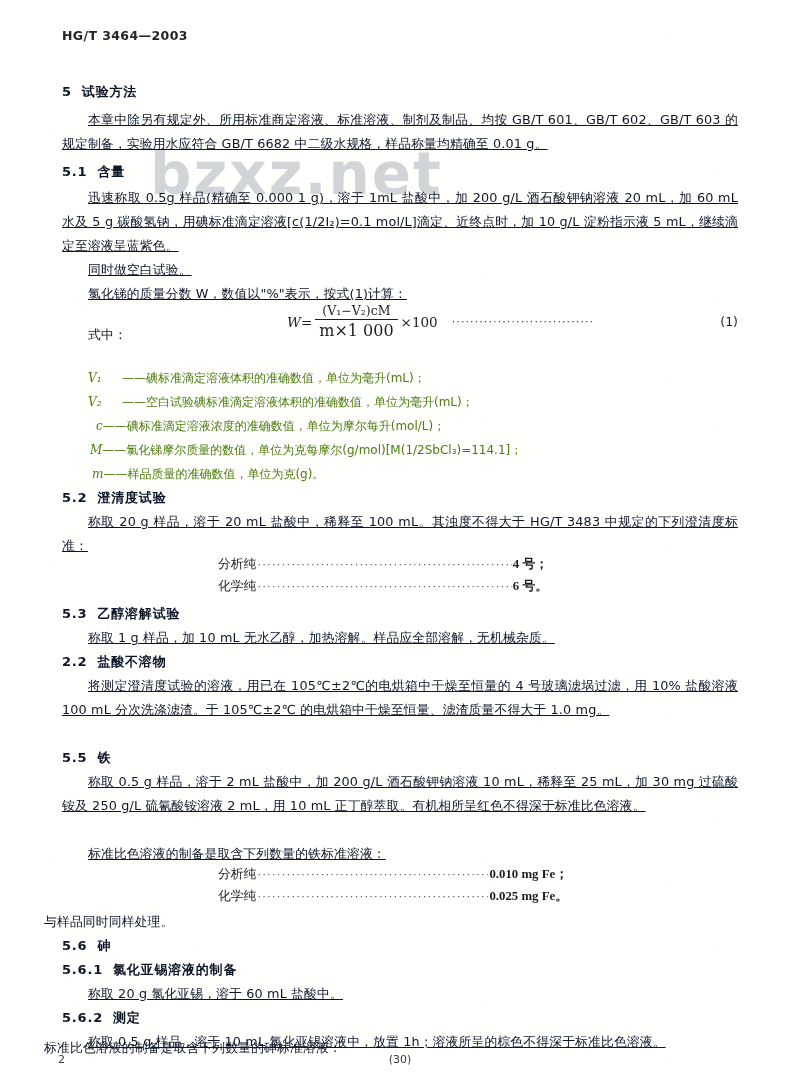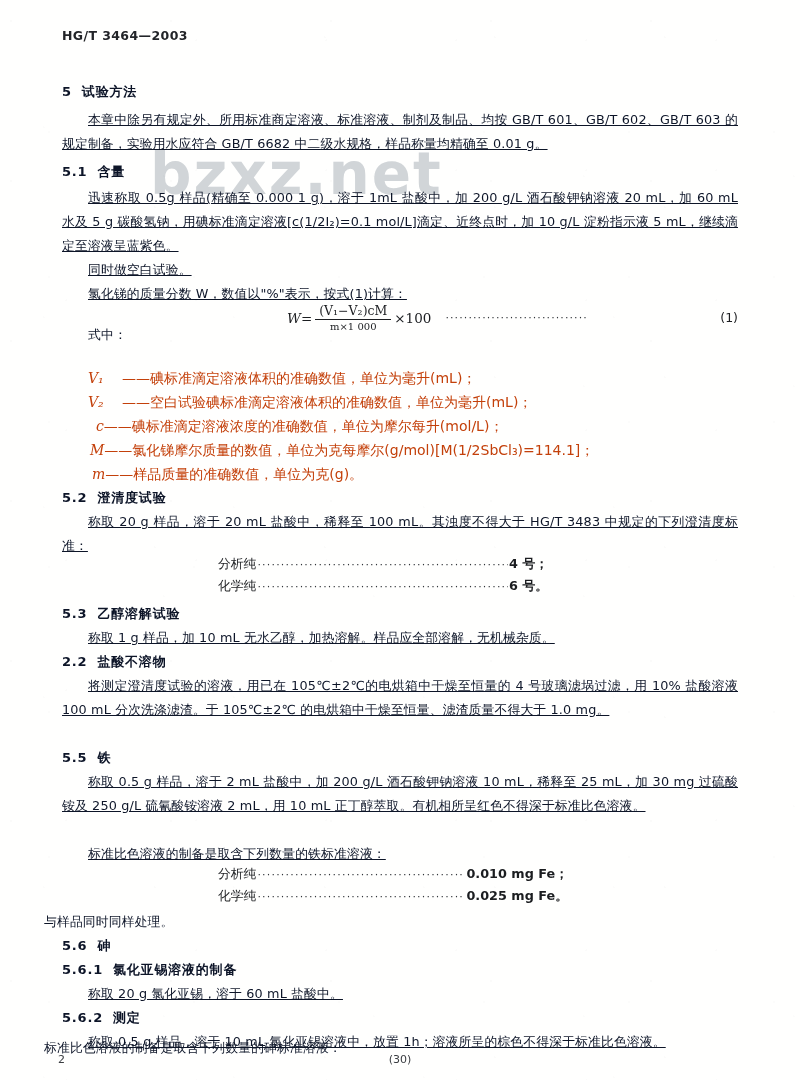--- a/index.html
+++ b/index.html
@@ -83,36 +83,37 @@
     text-decoration: underline;
   }
   .noind { text-indent: 0; }
   .leader-row {
     position: absolute;
     display: flex;
     align-items: baseline;
     font-size: 12.8px;
     color: #1d1f22;
     white-space: nowrap;
+    font-family: Liberation Serif, serif;
   }
   .leader-row .lbl { flex: 0 0 auto; }
   .leader-row .dots {
     flex: 1 1 auto;
     overflow: hidden;
     margin: 0 1px;
     letter-spacing: 1.2px;
     font-size: 11px;
     color: #33363a;
   }
   .leader-row .val { flex: 0 0 auto; font-weight: bold; }
   .vardef {
     position: absolute;
-    font-size: 14px;
+    font-size: 12px;
     line-height: 24px;
-    color: #c2410c;
+    color: #4d7c0f;
     white-space: nowrap;
   }
   .vardef .sym {
     display: inline-block;
     font-style: italic;
     font-family: "DejaVu Serif", "Liberation Serif", serif;
   }
   .eq-wrap {
     position: absolute;
     left: 62px;
@@ -144,21 +145,21 @@
     font-size: 12.5px;
     white-space: nowrap;
   }
   .frac .bar {
     width: 100%;
     height: 1px;
     background: #1d1f22;
   }
   .frac .de {
     padding: 1px 4px 0 4px;
-    font-size: 10px;
+    font-size: 16px;
     white-space: nowrap;
   }
   .eq-dots {
     flex: 1 1 auto;
     overflow: hidden;
     white-space: nowrap;
     letter-spacing: 1.1px;
     font-size: 11px;
     margin: 0 6px 0 14px;
     color: #33363a;

